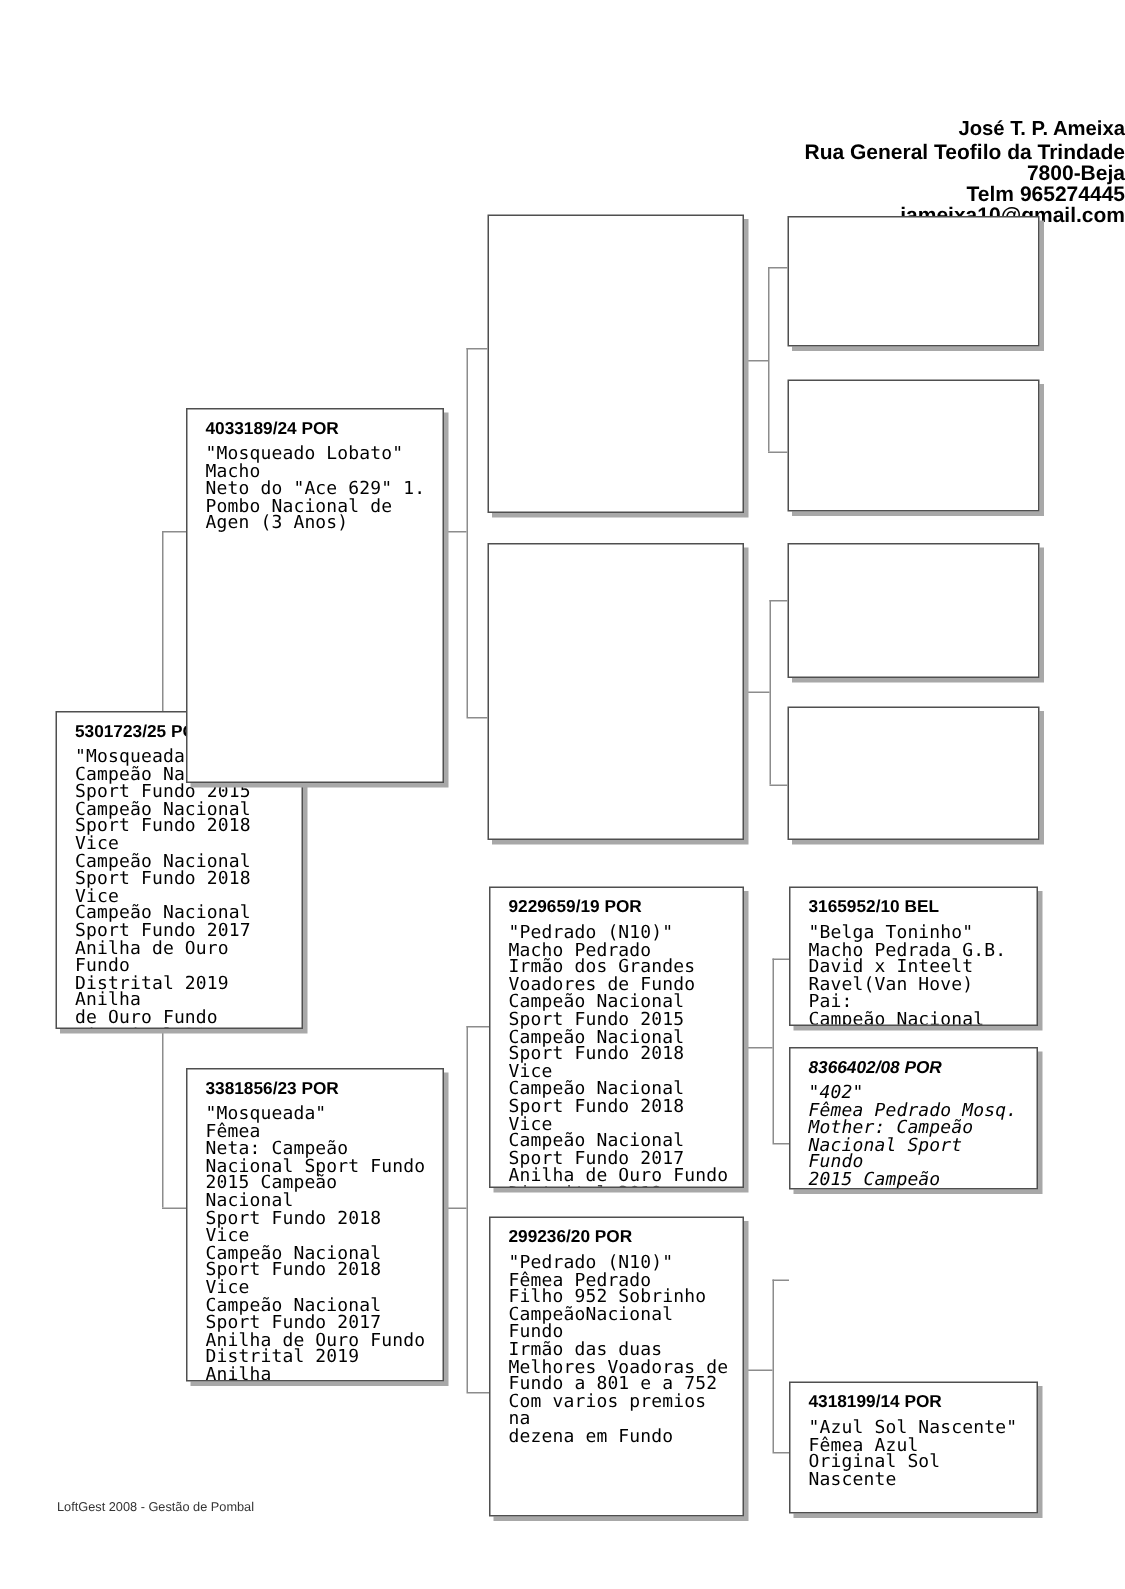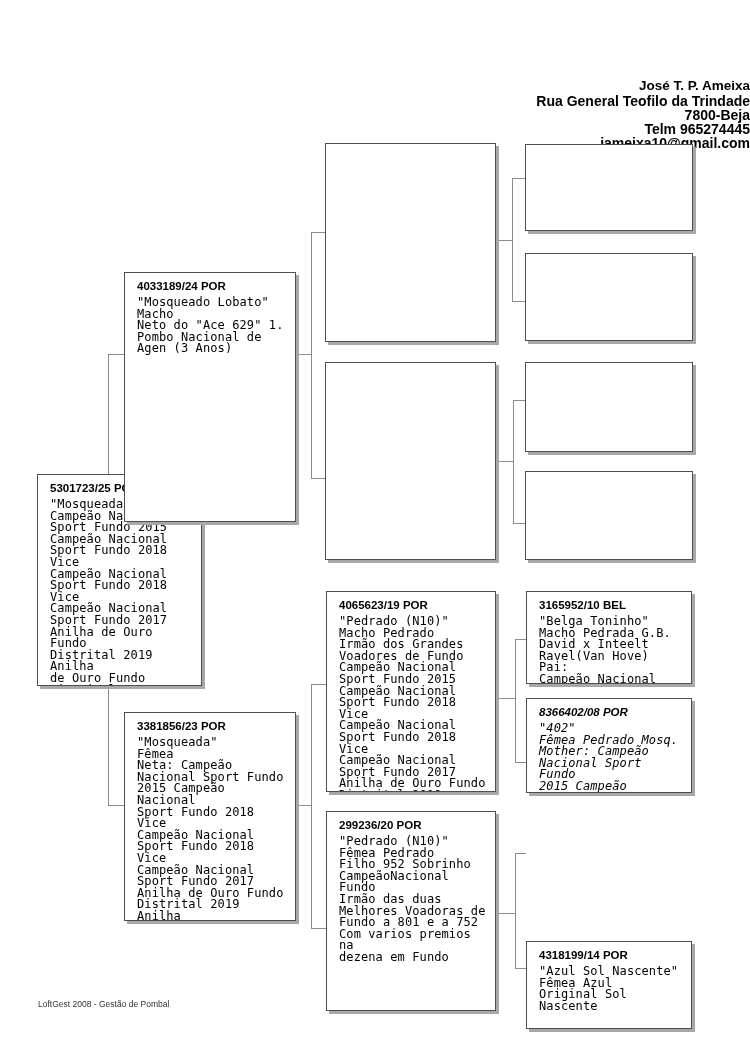--- a/index.html
+++ b/index.html
@@ -126,21 +126,21 @@
 Distrital 2019 Anilha
 de Ouro Fundo
 Distrital 2017 Anilha
 de Ouro Borrachos
 Distrital 2016</div>
   </div>
 
   <div class="box" style="left:325px;top:143px;width:171px;height:199px;"></div>
   <div class="box" style="left:325px;top:362px;width:171px;height:198px;"></div>
   <div class="box" style="left:326px;top:591px;width:170px;height:201px;">
-    <div class="ring">4065623/19 POR</div>
+    <div class="ring">9229659/19 POR</div>
     <div class="details">"Pedrado (N10)"
 Macho Pedrado
 Irmão dos Grandes
 Voadores de Fundo
 Campeão Nacional
 Sport Fundo 2015
 Campeão Nacional
 Sport Fundo 2018 Vice
 Campeão Nacional
 Sport Fundo 2018 Vice
@@ -179,21 +179,21 @@
   </div>
   <div class="box" style="left:526px;top:698px;width:166px;height:95px;font-style:italic;">
     <div class="ring">8366402/08 POR</div>
     <div class="details">"402"
 Fêmea Pedrado Mosq.
 Mother: Campeão
 Nacional Sport Fundo
 2015 Campeão Nacional
 Sport Fundo 2018 Vice</div>
   </div>
-  <div class="box" style="left:526px;top:921px;width:166px;height:88px;margin-top:20px;">
+  <div class="box" style="left:526px;top:921px;width:166px;height:88px;">
     <div class="ring">4318199/14 POR</div>
     <div class="details">"Azul Sol Nascente"
 Fêmea Azul
 Original Sol Nascente</div>
   </div>
 
   <div class="footer">LoftGest 2008 - Gestão de Pombal</div>
 
 </div>
 

